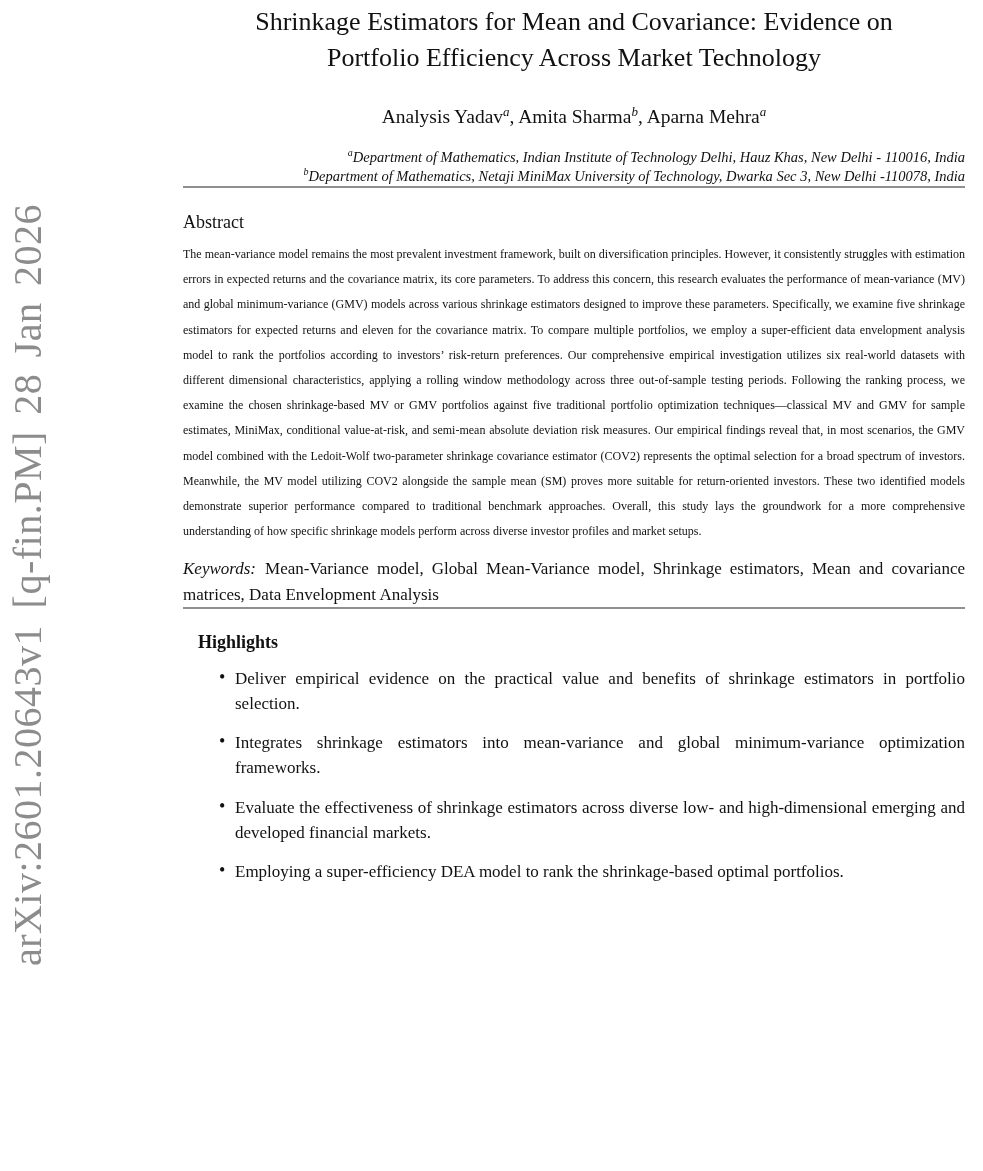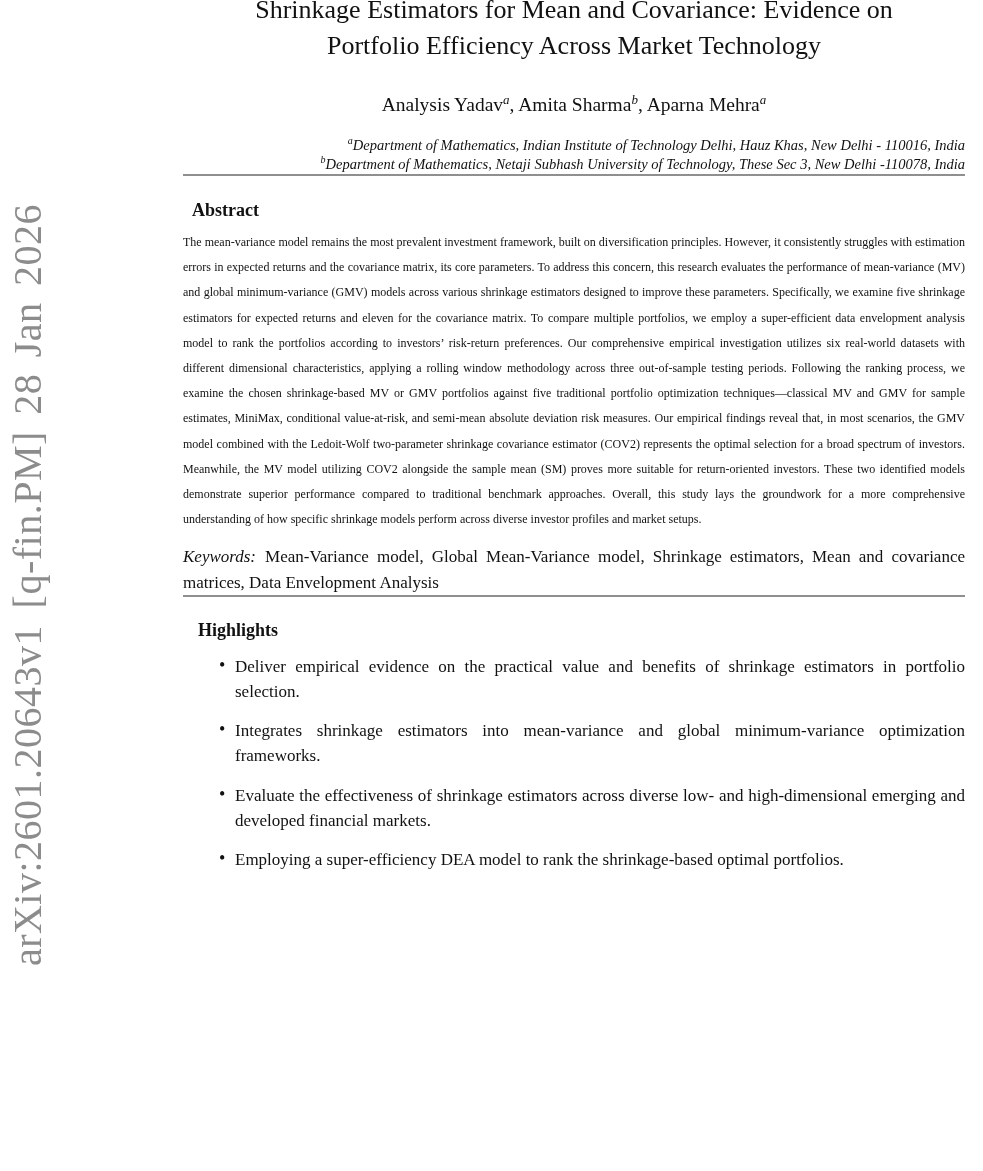--- a/index.html
+++ b/index.html
@@ -19,21 +19,21 @@
     transform: translate(-50%, -50%) rotate(-90deg);
     font-size: 40px;
     color: #8c8c8c;
     white-space: nowrap;
     letter-spacing: 0.5px;
     word-spacing: 6px;
   }
   .content {
     position: absolute;
     left: 183px;
-    top: 0;
+    top: 12px;
     width: 782px;
   }
   .title {
     margin-top: -8px;
     text-align: center;
     font-size: 26px;
     line-height: 36px;
     font-weight: normal;
   }
   .authors {
@@ -53,24 +53,24 @@
   .affiliations sup { font-size: 10px; line-height: 0; }
   hr.rule {
     border: none;
     border-top: 2px solid #8f8f8f;
     margin: 0;
     width: 100%;
   }
   .rule-top { margin-top: 77px; }
   .rule-bottom { margin-top: 17px; }
   .abstract-heading {
-    margin: 22px 0 0 9px;
+    margin: 22px 0 0 0;
     font-size: 18px;
     line-height: 24px;
-    font-weight: bold;
+    font-weight: normal;
   }
   .abstract-text {
     margin: 8px 0 0 0;
     font-size: 12px;
     line-height: 25.2px;
     text-align: justify;
   }
   .keywords {
     margin: 12px 0 0 0;
     font-size: 17px;
@@ -119,21 +119,21 @@
     </div>
 
     <div class="authors">
       <span>Analysis Yadav</span><sup>a</sup><span>, </span>
       <span>Amita Sharma</span><sup>b</sup><span>, </span>
       <span>Aparna Mehra</span><sup>a</sup>
     </div>
 
     <div class="affiliations">
       <div><sup>a</sup><span>Department of Mathematics, Indian Institute of Technology Delhi, Hauz Khas, New Delhi - 110016, India</span></div>
-      <div><sup>b</sup><span>Department of Mathematics, Netaji Subhash University of Technology, These Sec 3, New Delhi -110078, India</span></div>
+      <div><sup>b</sup><span>Department of Mathematics, Netaji MiniMax University of Technology, Dwarka Sec 3, New Delhi -110078, India</span></div>
     </div>
 
     <hr class="rule rule-top">
 
     <div class="abstract-heading">Abstract</div>
 
     <p class="abstract-text">The mean-variance model remains the most prevalent investment framework, built on diversification principles. However, it consistently struggles with estimation errors in expected returns and the covariance matrix, its core parameters. To address this concern, this research evaluates the performance of mean-variance (MV) and global minimum-variance (GMV) models across various shrinkage estimators designed to improve these parameters. Specifically, we examine five shrinkage estimators for expected returns and eleven for the covariance matrix. To compare multiple portfolios, we employ a super-efficient data envelopment analysis model to rank the portfolios according to investors’ risk-return preferences. Our comprehensive empirical investigation utilizes six real-world datasets with different dimensional characteristics, applying a rolling window methodology across three out-of-sample testing periods. Following the ranking process, we examine the chosen shrinkage-based MV or GMV portfolios against five traditional portfolio optimization techniques—classical MV and GMV for sample estimates, MiniMax, conditional value-at-risk, and semi-mean absolute deviation risk measures. Our empirical findings reveal that, in most scenarios, the GMV model combined with the Ledoit-Wolf two-parameter shrinkage covariance estimator (COV2) represents the optimal selection for a broad spectrum of investors. Meanwhile, the MV model utilizing COV2 alongside the sample mean (SM) proves more suitable for return-oriented investors. These two identified models demonstrate superior performance compared to traditional benchmark approaches. Overall, this study lays the groundwork for a more comprehensive understanding of how specific shrinkage models perform across diverse investor profiles and market setups.</p>
 
     <p class="keywords">
       <span class="kw-label">Keywords:</span><span>Mean-Variance model, Global Mean-Variance model, Shrinkage estimators, Mean and covariance matrices, Data Envelopment Analysis</span>

